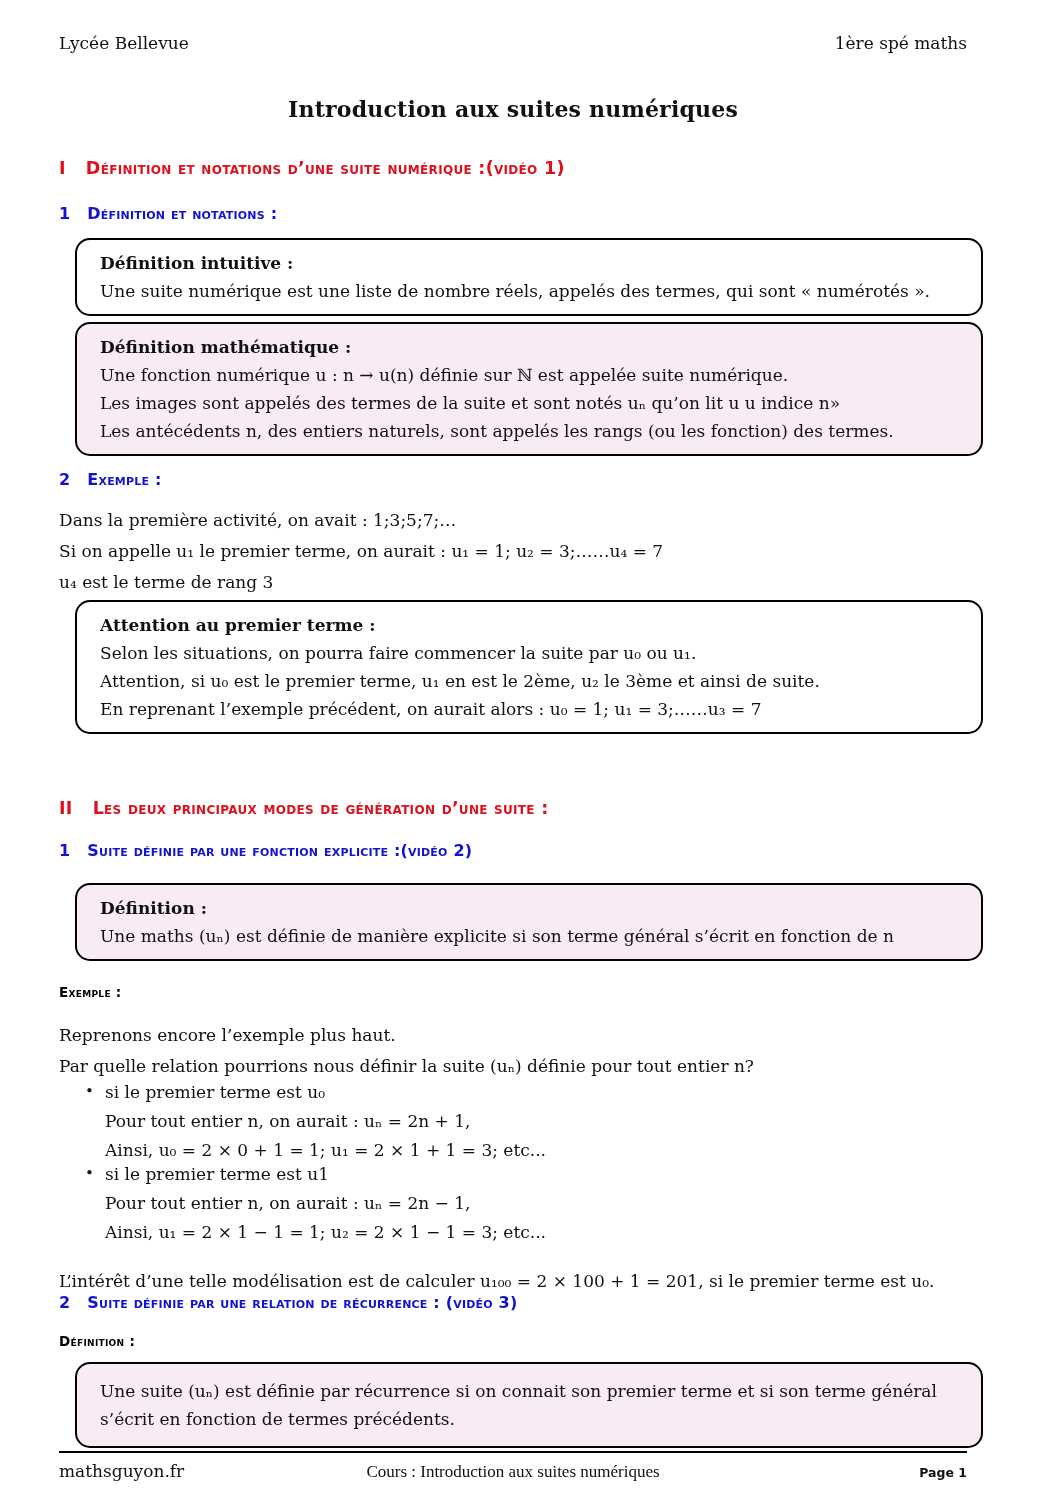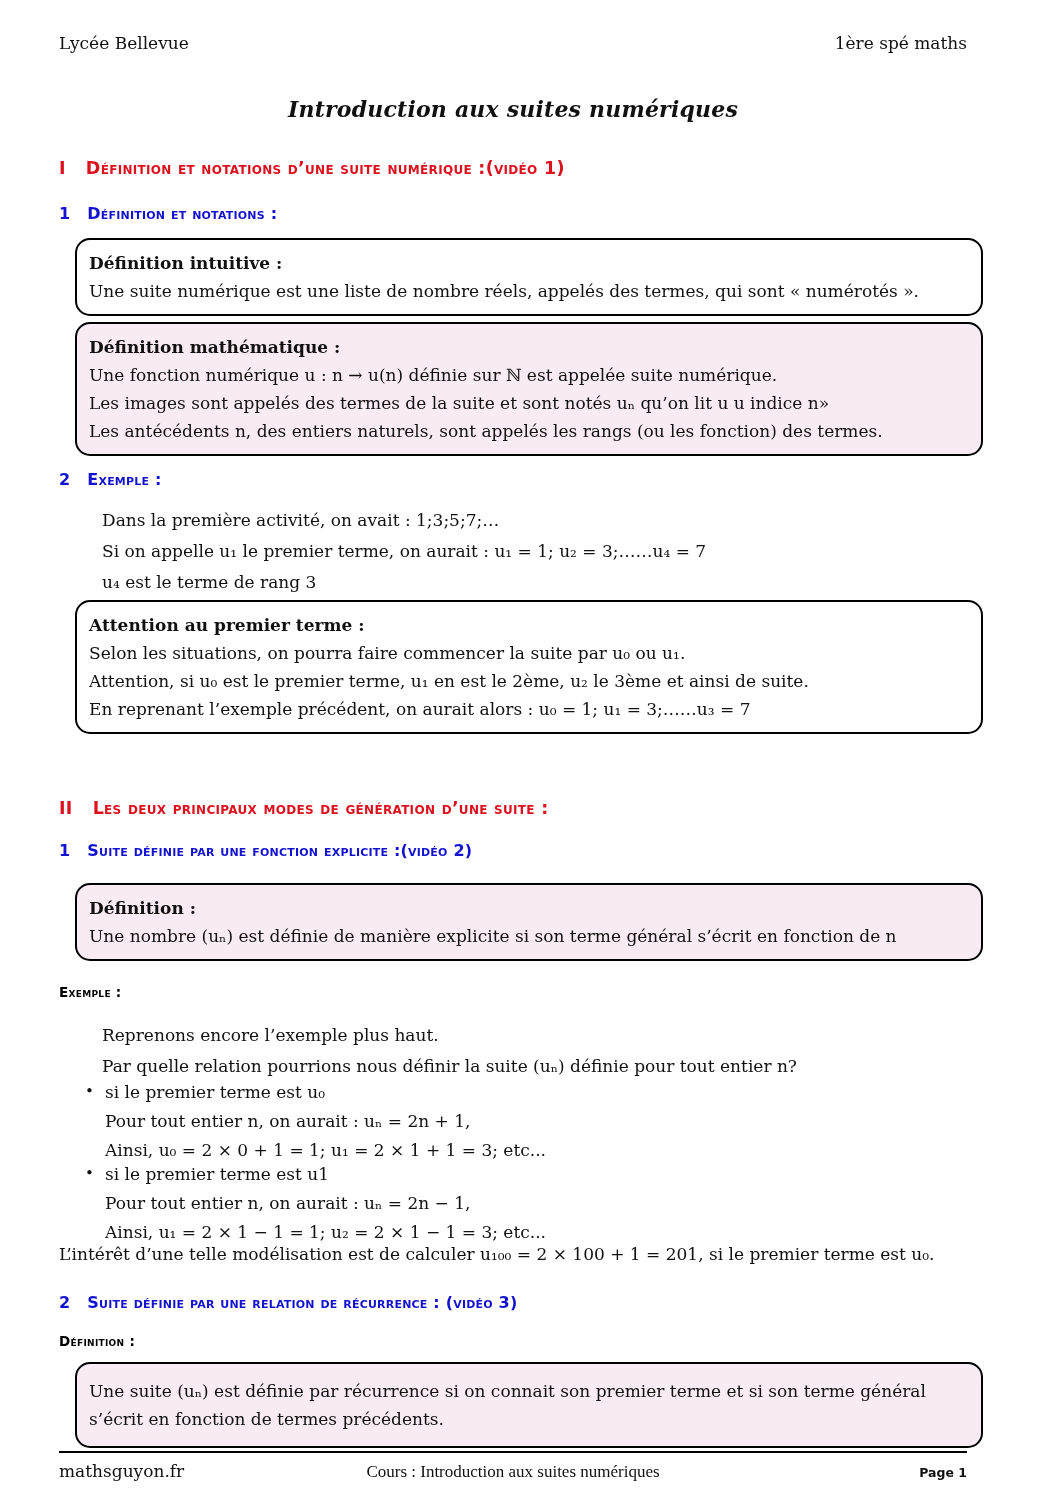--- a/index.html
+++ b/index.html
@@ -16,46 +16,46 @@
     margin:0 auto;
     font-family:"DejaVu Serif","Liberation Serif",serif;
     color:var(--ink);
     overflow:hidden;
   }
   .abs{position:absolute;}
   .content-l{left:59px;width:908px;}
 
   
   .header-row{top:33px;display:flex;justify-content:space-between;font-size:17px;}
-  .doc-title{top:96px;text-align:center;font-size:22px;font-weight:600;letter-spacing:.2px;font-style:italic;}
+  .doc-title{top:96px;text-align:center;font-size:22px;font-weight:600;letter-spacing:.2px;}
   .rule{top:1451px;border-top:2px solid #000;height:0;}
   .footer-row{top:1461px;display:flex;align-items:baseline;font-size:17px;}
   .footer-row .f-left{flex:1;text-align:left;}
   .footer-row .f-center{flex:2;text-align:center;font-family:Liberation Serif, serif;}
   .footer-row .f-right{flex:1;text-align:right;font-family:"DejaVu Sans","Liberation Sans",sans-serif;font-size:12.5px;font-weight:bold;}
 
   
   .hd{display:flex;font-family:"DejaVu Sans","Liberation Sans",sans-serif;font-weight:bold;font-variant:small-caps;}
   .h-sec{color:var(--red);font-size:17.5px;gap:20px;letter-spacing:.3px;}
   .h-sub{color:var(--blue);font-size:16px;gap:17px;letter-spacing:.2px;}
   .h-mini{color:#000;font-size:13.5px;letter-spacing:.3px;font-family:"DejaVu Sans","Liberation Sans",sans-serif;font-weight:bold;font-variant:small-caps;}
 
   
   .box{
     left:75px;width:908px;box-sizing:border-box;
     border:2px solid #000;border-radius:15px;
-    padding:9px 12px;background:#fff;
+    padding:9px 23px;background:#fff;
     font-size:17px;line-height:28px;
   }
   .box.pink{background:var(--pink);}
   .box .box-title{font-weight:bold;}
 
   
-  .para{font-size:17px;line-height:31px;margin-left:43px;}
-  .concl{font-size:17px;line-height:29px;}
+  .para{font-size:17px;line-height:31px;}
+  .concl{font-size:17px;line-height:29px;margin-top:27px;}
 
   
   .bullet{left:83px;width:900px;font-size:17px;line-height:29px;padding-left:22px;box-sizing:border-box;}
   .bullet .dot{position:absolute;left:2px;top:-1px;font-size:15px;}
 </style>
 </head>
 <body>
 
 <div class="page">
 
@@ -111,21 +111,21 @@
     <span>Les deux principaux modes de génération d’une suite :</span>
   </div>
 
   <div class="abs content-l hd h-sub" style="top:841px">
     <span>1</span>
     <span>Suite définie par une fonction explicite :(vidéo 2)</span>
   </div>
 
   <div class="abs box pink" style="top:883px">
     <div class="box-title">Définition :</div>
-    <div>Une nombre (uₙ) est définie de manière explicite si son terme général s’écrit en fonction de n</div>
+    <div>Une maths (uₙ) est définie de manière explicite si son terme général s’écrit en fonction de n</div>
   </div>
 
   <div class="abs content-l h-mini" style="top:984px">Exemple :</div>
 
   <div class="abs content-l para" style="top:1020px">
     <div>Reprenons encore l’exemple plus haut.</div>
     <div>Par quelle relation pourrions nous définir la suite (uₙ) définie pour tout entier n?</div>
   </div>
 
   <div class="abs bullet" style="top:1078px">

